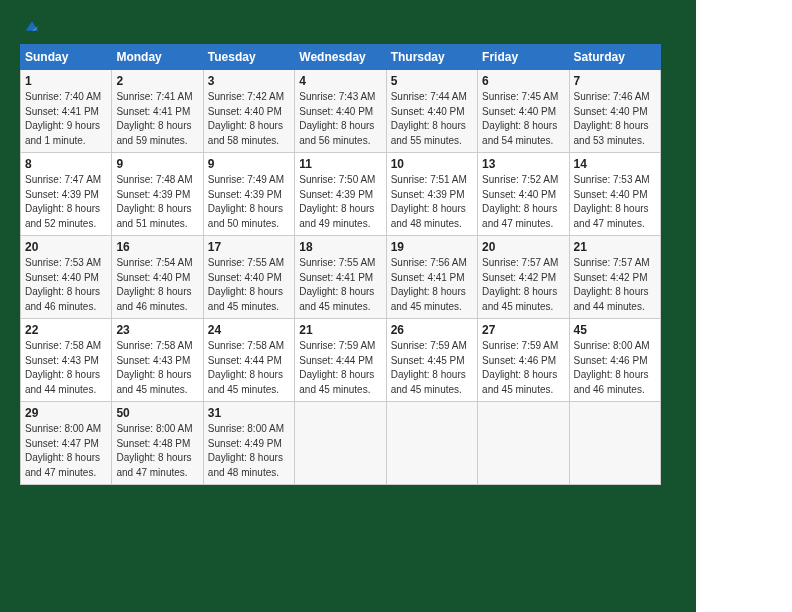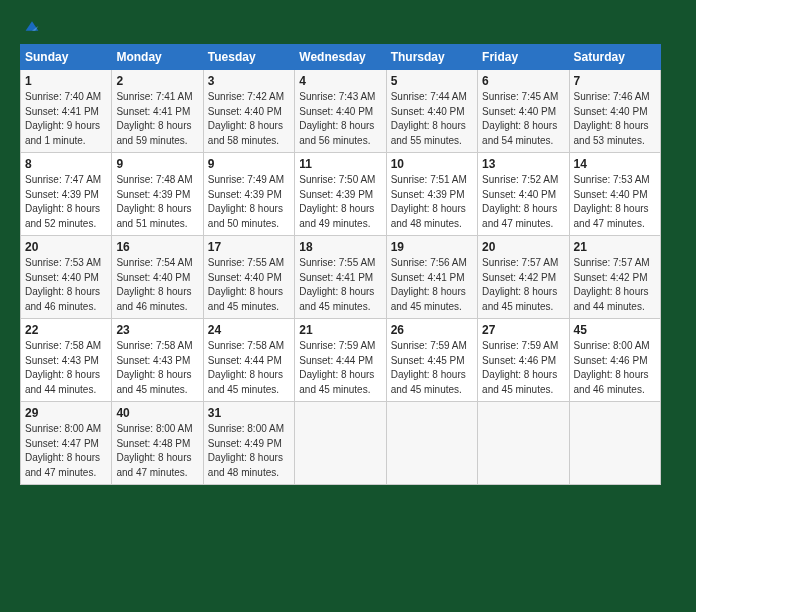--- a/index.html
+++ b/index.html
@@ -170,21 +170,21 @@
           <td><span class="day-num">22</span><span class="day-info">Sunrise: 7:58 AM<br>Sunset: 4:43 PM<br>Daylight: 8 hours and 44 minutes.</span></td>
           <td><span class="day-num">23</span><span class="day-info">Sunrise: 7:58 AM<br>Sunset: 4:43 PM<br>Daylight: 8 hours and 45 minutes.</span></td>
           <td><span class="day-num">24</span><span class="day-info">Sunrise: 7:58 AM<br>Sunset: 4:44 PM<br>Daylight: 8 hours and 45 minutes.</span></td>
           <td><span class="day-num">21</span><span class="day-info">Sunrise: 7:59 AM<br>Sunset: 4:44 PM<br>Daylight: 8 hours and 45 minutes.</span></td>
           <td><span class="day-num">26</span><span class="day-info">Sunrise: 7:59 AM<br>Sunset: 4:45 PM<br>Daylight: 8 hours and 45 minutes.</span></td>
           <td><span class="day-num">27</span><span class="day-info">Sunrise: 7:59 AM<br>Sunset: 4:46 PM<br>Daylight: 8 hours and 45 minutes.</span></td>
           <td><span class="day-num">45</span><span class="day-info">Sunrise: 8:00 AM<br>Sunset: 4:46 PM<br>Daylight: 8 hours and 46 minutes.</span></td>
         </tr>
         <tr>
           <td><span class="day-num">29</span><span class="day-info">Sunrise: 8:00 AM<br>Sunset: 4:47 PM<br>Daylight: 8 hours and 47 minutes.</span></td>
-          <td><span class="day-num">40</span><span class="day-info">Sunrise: 8:00 AM<br>Sunset: 4:48 PM<br>Daylight: 8 hours and 47 minutes.</span></td>
+          <td><span class="day-num">50</span><span class="day-info">Sunrise: 8:00 AM<br>Sunset: 4:48 PM<br>Daylight: 8 hours and 47 minutes.</span></td>
           <td><span class="day-num">31</span><span class="day-info">Sunrise: 8:00 AM<br>Sunset: 4:49 PM<br>Daylight: 8 hours and 48 minutes.</span></td>
           <td class="empty"></td>
           <td class="empty"></td>
           <td class="empty"></td>
           <td class="empty"></td>
         </tr>
       </tbody>
   </table>
 </div>
 

